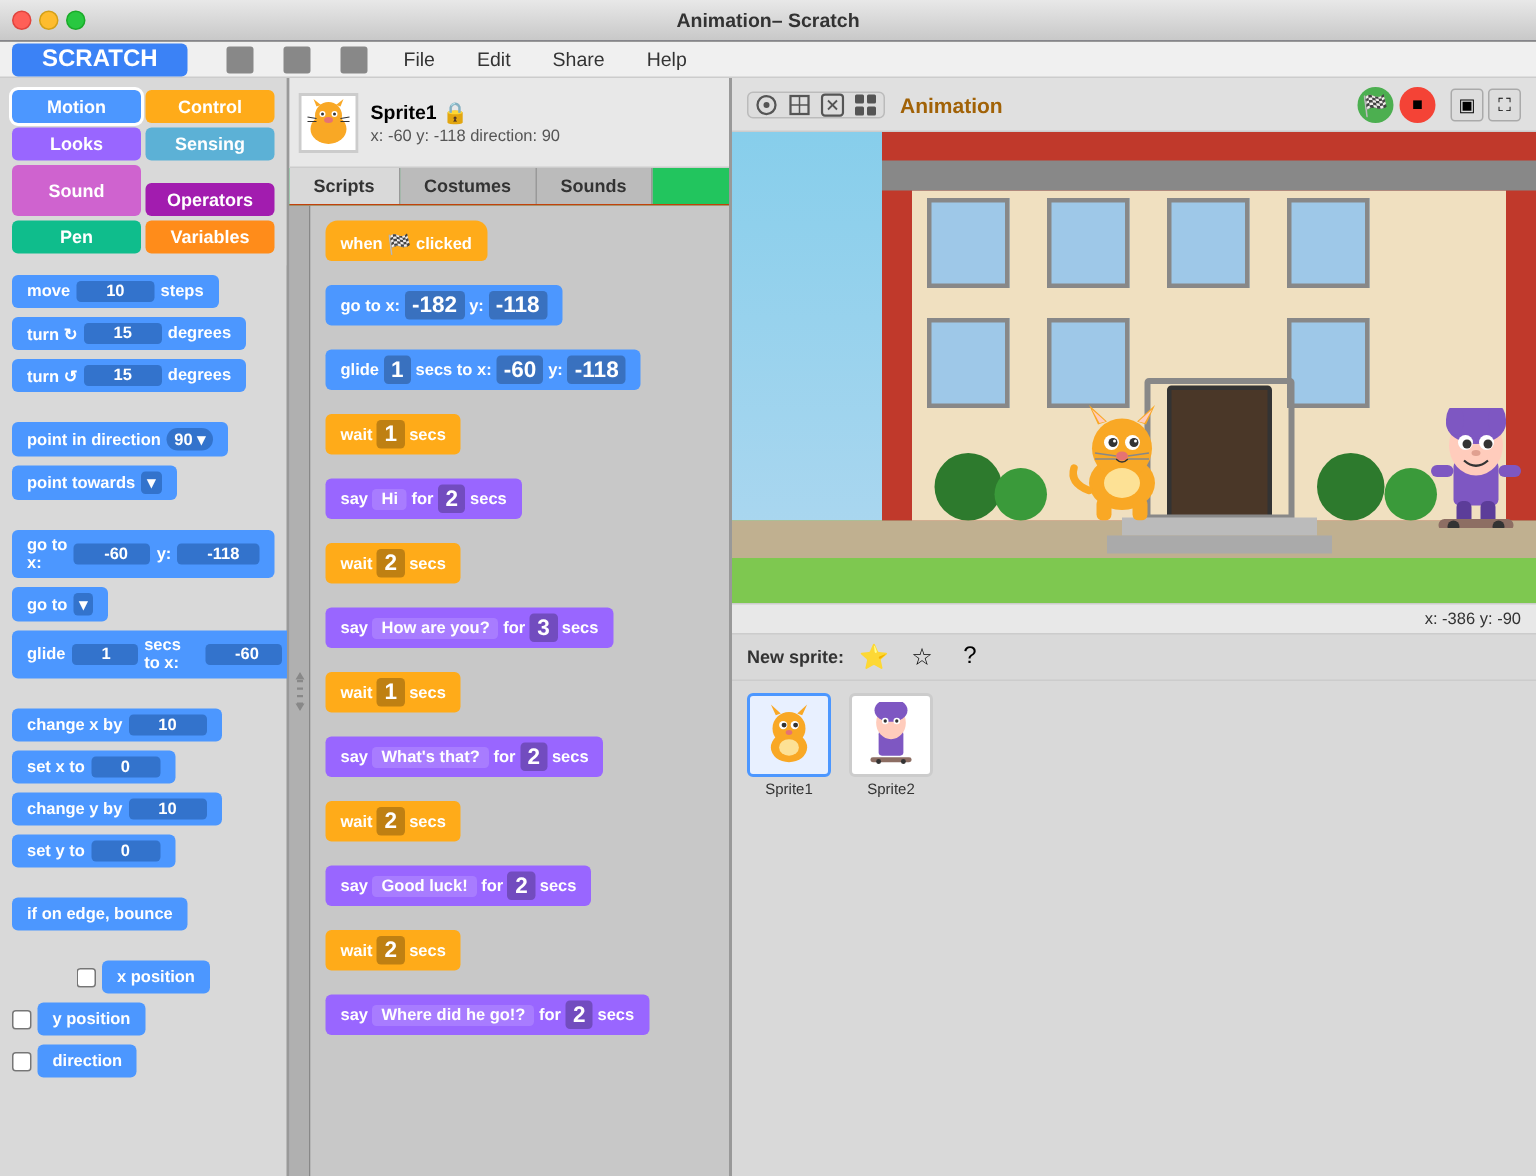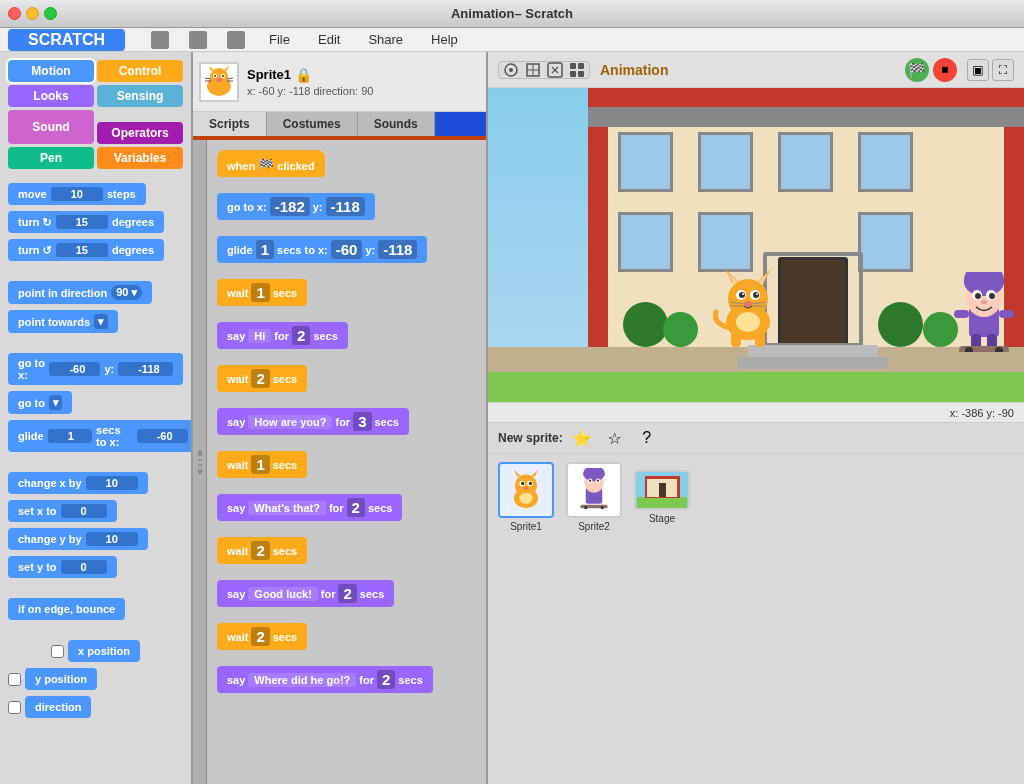--- a/index.html
+++ b/index.html
@@ -197,22 +197,22 @@
       flex-direction: column;
       gap: 2px;
     }
     .sprite-name { font-weight: bold; font-size: 13px; }
     .sprite-coords { font-size: 11px; color: #555; }
     .lock-icon { margin-left: 4px; font-size: 14px; }
 
     
     #tabs {
       display: flex;
-      background: #1d4ed8;
-      border-bottom: 4px solid #c2410c;
+      background: #22c55e;
+      border-bottom: 1px solid #c2410c;
     }
     .tab {
       padding: 5px 16px;
       font-size: 12px;
       font-weight: bold;
       cursor: pointer;
       border-right: 1px solid #999;
       color: #333;
     }
     .tab.active {
@@ -826,27 +826,15 @@
             <circle cx="23" cy="23" r="2" fill="#333"></circle>
             <circle cx="37" cy="23" r="2" fill="#333"></circle>
             <rect x="5" y="67" width="50" height="6" rx="3" fill="#8d6e63"></rect>
             <circle cx="15" cy="72" r="3" fill="#333"></circle>
             <circle cx="45" cy="72" r="3" fill="#333"></circle>
           </svg>
         </div>
         <span class="sprite-thumb-label">Sprite2</span>
       </div>
 
-      <div class="sprite-thumb" style="margin-top:8px;">
-        <div class="stage-thumb-img">
-          <svg width="50" height="38" viewBox="0 0 50 38">
-            <rect width="50" height="38" fill="#87ceeb"></rect>
-            <rect y="26" width="50" height="12" fill="#7ec850"></rect>
-            <rect x="8" y="5" width="35" height="22" fill="#c0392b"></rect>
-            <rect x="10" y="8" width="30" height="18" fill="#f0e0c0"></rect>
-            <rect x="22" y="12" width="7" height="14" fill="#4a3728"></rect>
-          </svg>
-        </div>
-        <span class="sprite-thumb-label">Stage</span>
-      </div>
     </div>
   </div>
 </div>
 
 </body></html>

